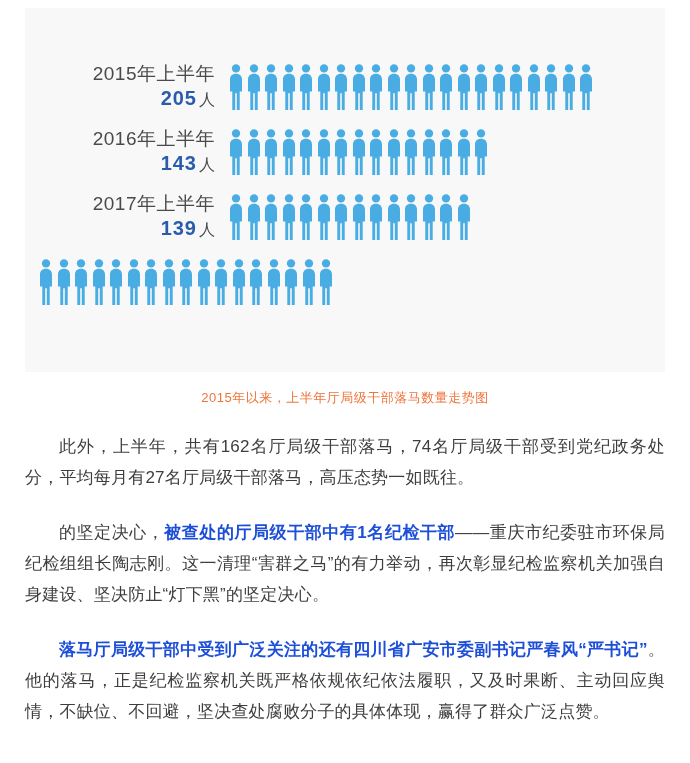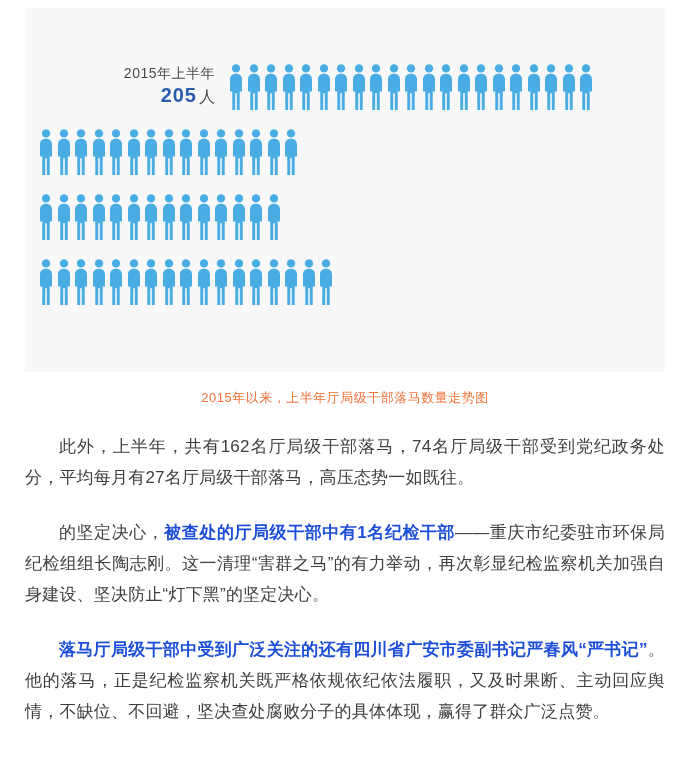--- a/index.html
+++ b/index.html
@@ -10,21 +10,21 @@
   }
   .chart-panel {
     margin: 8px 25px 0 25px;
     height: 364px;
     box-sizing: border-box;
     background: #f8f8f9;
     padding-top: 46px;
   }
   .chart-row { display: flex; align-items: center; height: 65px; }
   .row-label { width: 190px; text-align: right; line-height: 1.25; flex: 0 0 190px; }
-  .row-year { font-size: 14px; color: #4a4a4a; letter-spacing: 0.5px; }
+  .row-year { font-size: 19px; color: #4a4a4a; letter-spacing: 0.5px; }
   .row-count { margin-top: 0; }
   .row-num { font-size: 20px; font-weight: 700; color: #2a5cab; letter-spacing: 1px; }
   .row-unit { font-size: 16px; color: #4a4a4a; margin-left: 2px; }
   .icons { display: flex; align-items: flex-end; margin-left: 13px; }
   .person { width: 16px; height: 46px; margin-right: 1.5px; flex: 0 0 auto; }
   .person path, .person circle { fill: var(--icon-color, #49ade4); }
   .caption {
     margin-top: 17px;
     text-align: center;
     font-size: 13px;
@@ -158,20 +158,26 @@
   </svg>
 
   <svg class="person" viewBox="0 0 18 52" xmlns="http://www.w3.org/2000/svg" aria-hidden="true">
     <circle cx="9" cy="5" r="4.7"></circle>
     <path d="M9 11 C4.6 11 2.2 13.7 2.2 17.4 L2.2 31 L4.8 31 L4.8 52 L8.1 52 L8.1 33 L9.9 33 L9.9 52 L13.2 52 L13.2 31 L15.8 31 L15.8 17.4 C15.8 13.7 13.4 11 9 11 Z"></path>
   </svg>
 </div>
   </div>
 
   <div class="chart-row">
+    <div class="row-label">
+      <div class="row-year">2016年上半年</div>
+      <div class="row-count">
+        <span class="row-num">143</span><span class="row-unit">人</span>
+      </div>
+    </div>
     <div class="icons">
   <svg class="person" viewBox="0 0 18 52" xmlns="http://www.w3.org/2000/svg" aria-hidden="true">
     <circle cx="9" cy="5" r="4.7"></circle>
     <path d="M9 11 C4.6 11 2.2 13.7 2.2 17.4 L2.2 31 L4.8 31 L4.8 52 L8.1 52 L8.1 33 L9.9 33 L9.9 52 L13.2 52 L13.2 31 L15.8 31 L15.8 17.4 C15.8 13.7 13.4 11 9 11 Z"></path>
   </svg>
 
   <svg class="person" viewBox="0 0 18 52" xmlns="http://www.w3.org/2000/svg" aria-hidden="true">
     <circle cx="9" cy="5" r="4.7"></circle>
     <path d="M9 11 C4.6 11 2.2 13.7 2.2 17.4 L2.2 31 L4.8 31 L4.8 52 L8.1 52 L8.1 33 L9.9 33 L9.9 52 L13.2 52 L13.2 31 L15.8 31 L15.8 17.4 C15.8 13.7 13.4 11 9 11 Z"></path>
   </svg>
@@ -237,20 +243,26 @@
   </svg>
 
   <svg class="person" viewBox="0 0 18 52" xmlns="http://www.w3.org/2000/svg" aria-hidden="true">
     <circle cx="9" cy="5" r="4.7"></circle>
     <path d="M9 11 C4.6 11 2.2 13.7 2.2 17.4 L2.2 31 L4.8 31 L4.8 52 L8.1 52 L8.1 33 L9.9 33 L9.9 52 L13.2 52 L13.2 31 L15.8 31 L15.8 17.4 C15.8 13.7 13.4 11 9 11 Z"></path>
   </svg>
 </div>
   </div>
 
   <div class="chart-row">
+    <div class="row-label">
+      <div class="row-year">2017年上半年</div>
+      <div class="row-count">
+        <span class="row-num">139</span><span class="row-unit">人</span>
+      </div>
+    </div>
     <div class="icons">
   <svg class="person" viewBox="0 0 18 52" xmlns="http://www.w3.org/2000/svg" aria-hidden="true">
     <circle cx="9" cy="5" r="4.7"></circle>
     <path d="M9 11 C4.6 11 2.2 13.7 2.2 17.4 L2.2 31 L4.8 31 L4.8 52 L8.1 52 L8.1 33 L9.9 33 L9.9 52 L13.2 52 L13.2 31 L15.8 31 L15.8 17.4 C15.8 13.7 13.4 11 9 11 Z"></path>
   </svg>
 
   <svg class="person" viewBox="0 0 18 52" xmlns="http://www.w3.org/2000/svg" aria-hidden="true">
     <circle cx="9" cy="5" r="4.7"></circle>
     <path d="M9 11 C4.6 11 2.2 13.7 2.2 17.4 L2.2 31 L4.8 31 L4.8 52 L8.1 52 L8.1 33 L9.9 33 L9.9 52 L13.2 52 L13.2 31 L15.8 31 L15.8 17.4 C15.8 13.7 13.4 11 9 11 Z"></path>
   </svg>

